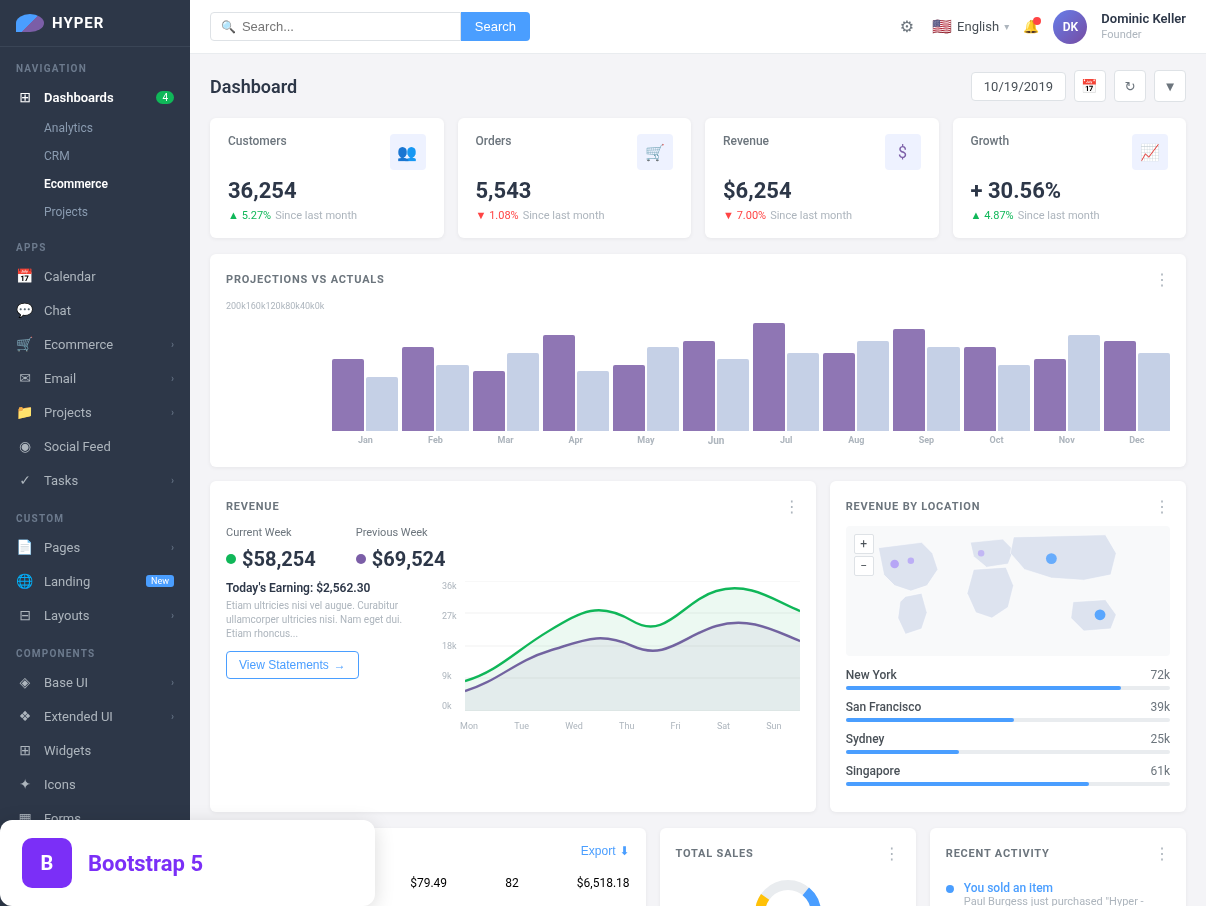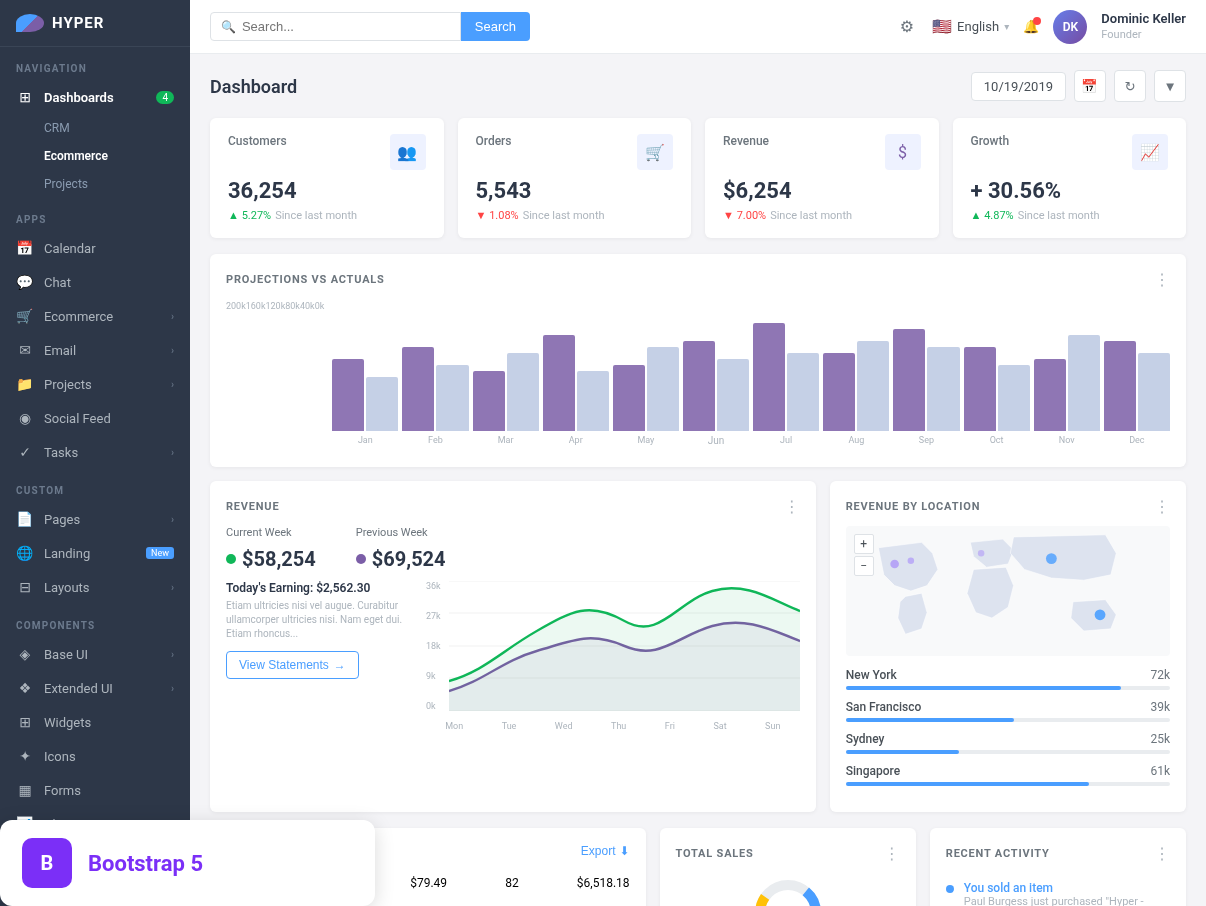--- a/index.html
+++ b/index.html
@@ -87,21 +87,21 @@
     .card-title { font-size: 11px; font-weight: 700; letter-spacing: 0.8px; color: #6c757d; text-transform: uppercase; }
     .card-more { color: #adb5bd; cursor: pointer; font-size: 16px; }
 
     .revenue-weeks { display: flex; gap: 40px; margin-bottom: 10px; }
     .week-item { }
     .week-label { font-size: 11px; color: #6c757d; margin-bottom: 8px; }
     .week-value { font-size: 20px; font-weight: 700; color: #2d3748; display: flex; align-items: center; gap: 6px; }
     .week-dot { width: 10px; height: 10px; border-radius: 50%; display: inline-block; }
 
     
-    .line-chart-container { display: flex; }
+    .line-chart-container { display: flex; gap: 16px; }
     .line-chart-left { width: 200px; flex-shrink: 0; }
     .earning-title { font-size: 12px; font-weight: 600; color: #2d3748; margin-bottom: 4px; }
     .earning-desc { font-size: 10px; color: #adb5bd; line-height: 1.4; margin-bottom: 10px; }
     .view-btn { display: flex; align-items: center; gap: 5px; border: 1px solid #4a9eff; color: #4a9eff; background: none; padding: 6px 12px; border-radius: 4px; cursor: pointer; font-size: 12px; }
     .y-labels { display: flex; flex-direction: column; justify-content: space-between; font-size: 9px; color: #adb5bd; padding-right: 4px; height: 130px; }
     .x-labels { display: flex; justify-content: space-around; font-size: 9px; color: #adb5bd; margin-top: 10px; }
 
     
     .location-card { background: #fff; border-radius: 6px; padding: 16px; box-shadow: 0 1px 4px rgba(0,0,0,0.06); }
     .world-map-placeholder { height: 130px; background: #f8f9fa; border-radius: 4px; margin-bottom: 12px; display: flex; align-items: center; justify-content: center; overflow: hidden; position: relative; }
@@ -140,20 +140,23 @@
   </div>
 
   <div class="sidebar-section-label">NAVIGATION</div>
 
   <div class="sidebar-item active">
     <span class="item-icon">⊞</span>
     <span class="sidebar-bold">Dashboards</span>
     <span class="badge">4</span>
   </div>
   <div class="sidebar-subitem">
+    <span>Analytics</span>
+  </div>
+  <div class="sidebar-subitem">
     <span>CRM</span>
   </div>
   <div class="sidebar-subitem active">
     <span class="sidebar-bold">Ecommerce</span>
   </div>
   <div class="sidebar-subitem">
     <span>Projects</span>
   </div>
 
   <div class="sidebar-section-label">APPS</div>
@@ -343,21 +346,21 @@
         </div>
         <div style="display:flex;gap:8px;">
           <div style="display:flex;justify-content:space-between;font-size:9px;color:#adb5bd;height:150px;padding-bottom:20px;">
             <span>200k</span>
             <span>160k</span>
             <span>120k</span>
             <span>80k</span>
             <span>40k</span>
             <span>0k</span>
           </div>
-          <div style="flex:1;">
+          <div style="flex:1;font-weight:bold;">
             <div id="bar-chart-bars" style="display:flex;align-items:flex-end;gap:4px;height:130px;">
                 <div class="bar-group" style="flex: 1 1 0%; align-items: flex-end; display: flex; gap: 2px;">
                   <div class="bar actual" style="height: 72px; flex: 1 1 0%; background: rgb(123, 94, 167); border-radius: 2px 2px 0px 0px;"></div>
                   <div class="bar projected" style="height: 54px; flex: 1 1 0%; background: rgb(197, 208, 230); border-radius: 2px 2px 0px 0px;"></div>
                 </div>
                 <div class="bar-group" style="flex: 1 1 0%; align-items: flex-end; display: flex; gap: 2px;">
                   <div class="bar actual" style="height: 84px; flex: 1 1 0%; background: rgb(123, 94, 167); border-radius: 2px 2px 0px 0px;"></div>
                   <div class="bar projected" style="height: 66px; flex: 1 1 0%; background: rgb(197, 208, 230); border-radius: 2px 2px 0px 0px;"></div>
                 </div>
                 <div class="bar-group" style="flex: 1 1 0%; align-items: flex-end; display: flex; gap: 2px;">

